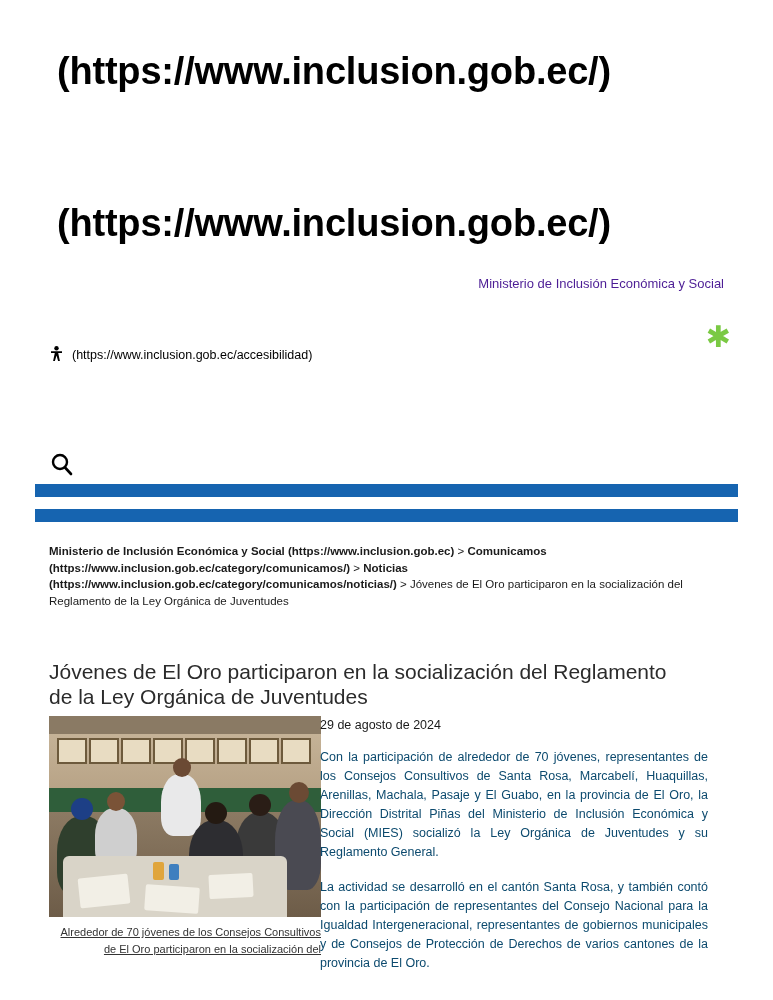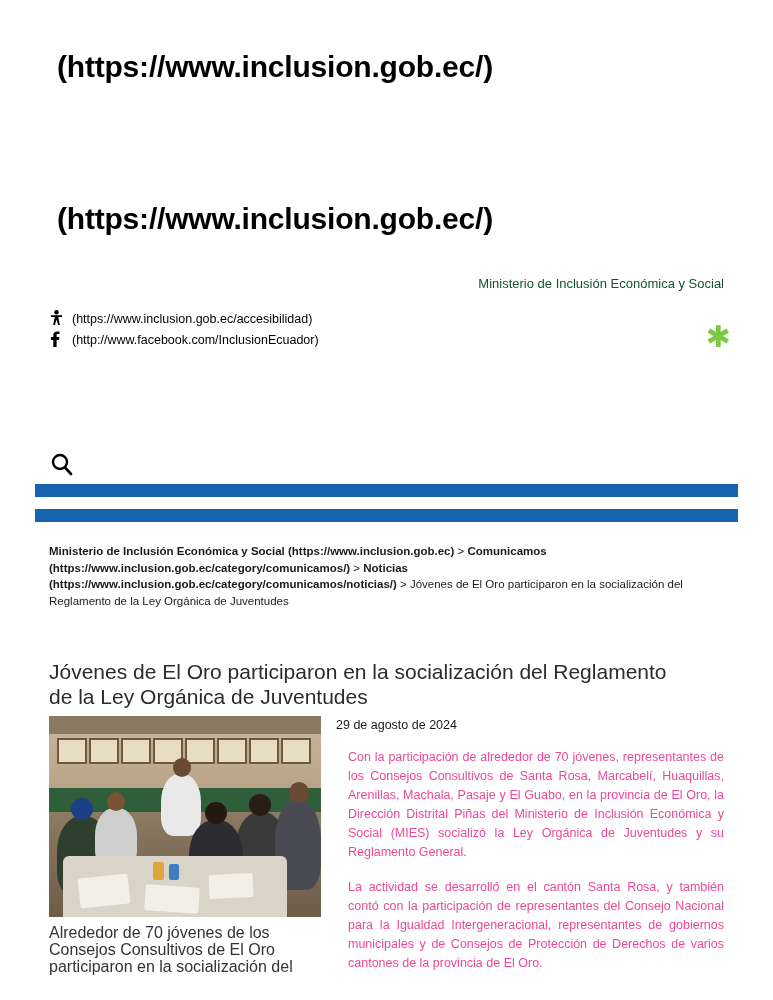--- a/index.html
+++ b/index.html
@@ -17,21 +17,21 @@
   }
   .page {
     width: 773px;
     height: 1000px;
     position: relative;
     background: #ffffff;
   }
 
   
   .big-link {
-    font-size: 30px;
+    font-size: 38px;
     font-weight: 700;
     color: #000000;
     letter-spacing: -0.2px;
     text-decoration: none;
     display: block;
   }
   .big-link-1 {
     position: absolute;
     left: 57px;
     top: 50px;
@@ -41,35 +41,36 @@
     left: 57px;
     top: 202px;
   }
 
   
   .ministry-caption {
     position: absolute;
     right: 49px;
     top: 276px;
     font-size: 13px;
-    color: #14532d;
+    color: #4c1d95;
   }
 
   
   .link-list {
     position: absolute;
     left: 50px;
     top: 308px;
     width: 520px;
   }
   .link-row {
     display: flex;
     align-items: center;
     height: 21px;
     margin-bottom: 0px;
+    margin-top: 36px;
   }
   .link-row .glyph {
     width: 22px;
     min-width: 22px;
     font-size: 15px;
     line-height: 15px;
     color: #000;
     display: inline-block;
     text-align: left;
     font-weight: bold;
@@ -174,25 +175,26 @@
   }
   .photo {
     width: 272px;
     height: 201px;
     position: relative;
     overflow: hidden;
     background: #6b5a46;
   }
   .fig-caption {
     margin-top: 7px;
-    font-size: 16px;
+    font-size: 11px;
     line-height: 17px;
     color: #333;
-    text-align: left;
+    text-align: right;
     width: 272px;
+    text-decoration: underline;
   }
 
   
   .ph-wall {
     position: absolute; left: 0; top: 0; width: 272px; height: 86px;
     background: linear-gradient(#c9b79c, #b5a083);
   }
   .ph-wall-top {
     position: absolute; left: 0; top: 0; width: 272px; height: 18px;
     background: #8a7a64;
@@ -226,35 +228,35 @@
   .ph-papers {
     position: absolute;
     background: #f2efe6;
     border-radius: 2px;
     transform: rotate(-6deg);
   }
 
   
   .article-body {
     position: absolute;
-    left: 336px;
+    left: 320px;
     top: 718px;
     width: 388px;
   }
   .article-date {
     font-size: 12.5px;
     color: #1a1a1a;
     margin-bottom: 16px;
   }
   .article-p {
     font-size: 12.5px;
     line-height: 19px;
-    color: #ec4899;
+    color: #0c4a6e;
     text-align: justify;
-    margin: 0 0 16px 12px;
+    margin: 0 0 16px 0;
   }
 </style>
 </head>
 <body>
 
 <div class="page">
 
   <a class="big-link big-link-1" href="#">(https://www.inclusion.gob.ec/)</a>
   <a class="big-link big-link-2" href="#">(https://www.inclusion.gob.ec/)</a>
 
@@ -269,28 +271,20 @@
         <svg width="13" height="16" viewBox="0 0 13 16" aria-hidden="true">
           <circle cx="6.5" cy="2.3" r="2.2" fill="#000"></circle>
           <path d="M1 5.2 L12 5.2 L12 6.9 L8.2 6.9 L9.9 15 L8.1 15 L6.5 9.6 L4.9 15 L3.1 15 L4.8 6.9 L1 6.9 Z" fill="#000"></path>
         </svg>
       </span>
       <span class="ltext">(https://www.inclusion.gob.ec/accesibilidad)</span>
     </div>
 
 
 
-    <div class="link-row">
-      <span class="glyph">
-        <svg width="10" height="16" viewBox="0 0 10 16" aria-hidden="true">
-          <path d="M6.6 16V8.9h2.4l0.4-2.8H6.6V4.3c0-0.8 0.2-1.3 1.4-1.3H9.5V0.5C9.2 0.5 8.2 0.4 7.1 0.4 4.8 0.4 3.3 1.8 3.3 4v2.1H0.9v2.8h2.4V16H6.6z" fill="#000"></path>
-        </svg>
-      </span>
-      <span class="ltext">(http://www.facebook.com/InclusionEcuador)</span>
-    </div>
 
 
 
   </div>
 
   <div class="search-icon-wrap">
     <svg width="24" height="24" viewBox="0 0 24 24" aria-hidden="true">
       <circle cx="10" cy="10" r="7" fill="none" stroke="#000" stroke-width="2.4"></circle>
       <line x1="15" y1="15.5" x2="21" y2="22" stroke="#000" stroke-width="2.6" stroke-linecap="round"></line>
     </svg>

